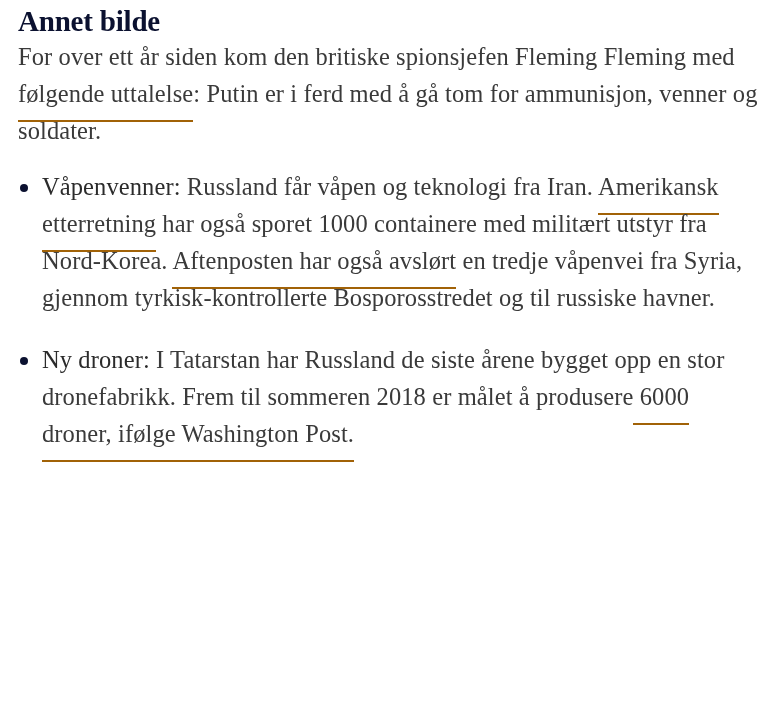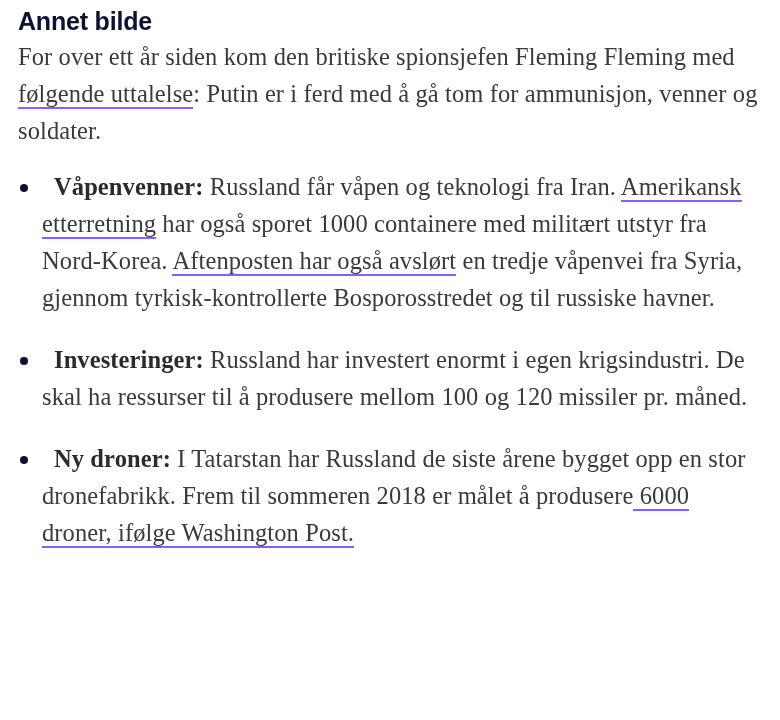--- a/index.html
+++ b/index.html
@@ -15,40 +15,40 @@
   }
   .article {
     position: absolute;
     left: 18px;
     top: 4px;
     width: 740px;
     color: #3a3a3a;
     font-family: "DejaVu Serif", "Liberation Serif", serif;
   }
   .heading {
-    font-family: Liberation Sans, sans-serif;
+    font-family: Liberation Serif, serif;
     font-weight: bold;
-    font-size: 25px;
+    font-size: 29px;
     line-height: 34px;
     color: #0b1130;
     margin: 0;
     letter-spacing: -0.2px;
   }
   .para {
     font-family: "Liberation Serif", "DejaVu Serif", serif;
     font-size: 24.5px;
     line-height: 37px;
     margin: 0 0 19px 0;
     letter-spacing: 0.1px;
   }
   .link {
     color: #3a3a3a;
     text-decoration: none;
-    border-bottom: 2px solid #8b5cf6;
-    padding-bottom: 0px;
+    border-bottom: 2px solid #a16207;
+    padding-bottom: 13px;
     cursor: pointer;
   }
   .list {
     list-style: none;
     margin: 0;
     padding: 0;
   }
   .list-item {
     position: relative;
     padding-left: 24px;
@@ -61,38 +61,34 @@
   .bullet {
     position: absolute;
     left: 2px;
     top: 16px;
     width: 8px;
     height: 8px;
     border-radius: 50%;
     background: #0b1130;
   }
   .term {
-    font-weight: bold;
+    font-weight: normal;
     color: #2b2b2b;
-    margin-left: 12px;
   }
 </style>
 </head>
 <body>
 
 <div class="article">
   <h2 class="heading">Annet bilde</h2>
 
   <p class="para"><span>For over ett år siden kom den britiske spionsjefen Fleming Fleming med </span><a class="link">følgende uttalelse</a><span>: Putin er i ferd med å gå tom for ammunisjon, venner og soldater.</span></p>
 
 
   <ul class="list">
     <li class="list-item">
       <span class="bullet"></span><span class="term">Våpenvenner:</span><span> Russland får våpen og teknologi fra Iran. </span><a class="link">Amerikansk etterretning</a><span> har også sporet 1000 containere med militært utstyr fra Nord-Korea. </span><a class="link">Aftenposten har også avslørt</a><span> en tredje våpenvei fra Syria, gjennom tyrkisk-kontrollerte Bosporosstredet og til russiske havner.</span>
     </li>
     <li class="list-item">
-      <span class="bullet"></span><span class="term">Investeringer:</span><span> Russland har investert enormt i egen krigsindustri. De skal ha ressurser til å produsere mellom 100 og 120 missiler pr. måned.</span>
-    </li>
-    <li class="list-item">
       <span class="bullet"></span><span class="term">Ny droner:</span><span> I Tatarstan har Russland de siste årene bygget opp en stor dronefabrikk. Frem til sommeren 2018 er målet å produsere</span><a class="link"> 6000 droner, ifølge Washington Post.</a>
     </li>
   </ul>
 </div>
 
 </body></html>

